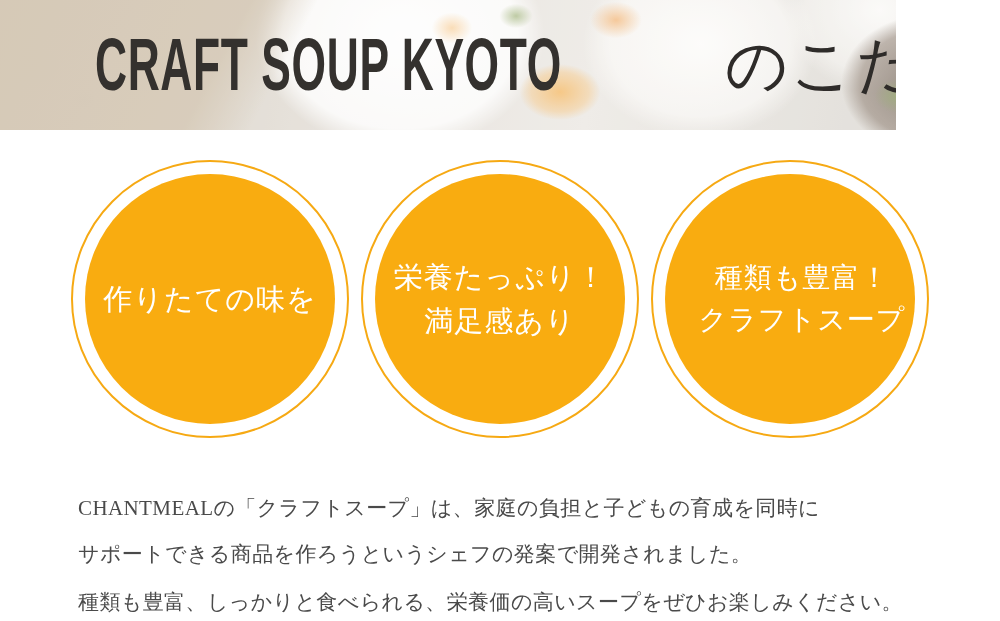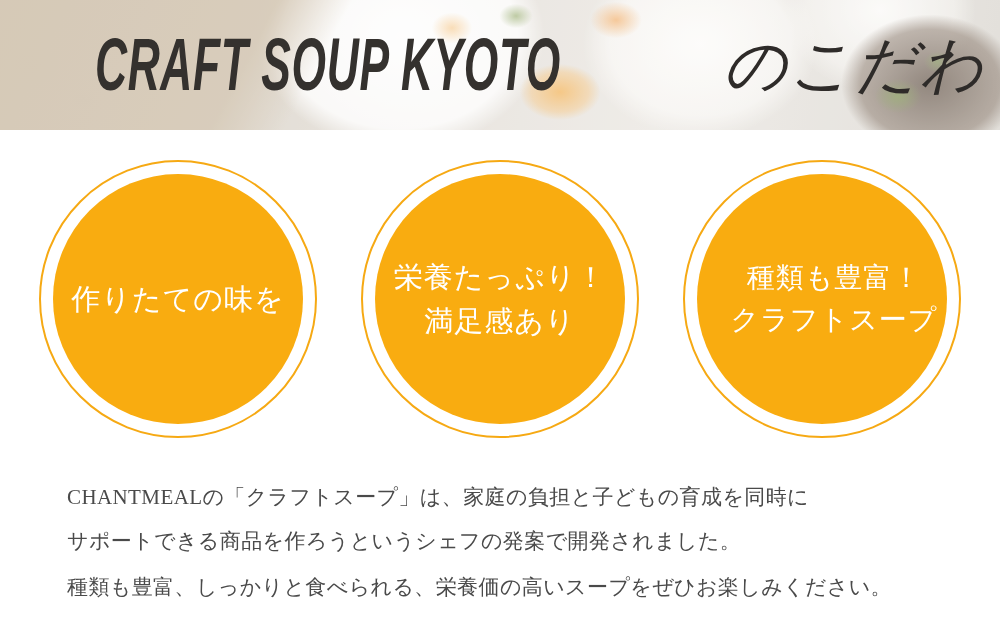--- a/index.html
+++ b/index.html
@@ -20,25 +20,24 @@
     height: 621px;
     background: #ffffff;
     overflow: hidden;
   }
 
   
   .banner {
     position: absolute;
     left: 0;
     top: 0;
-    width: 1000px;
+    width: 896px;
     height: 130px;
     overflow: hidden;
     background: #fde047;
-    font-style: italic;
   }
   .banner-photo {
     position: absolute;
     inset: 0;
     
     background-color: #d9d4cd;
     background-image:
       
       linear-gradient(118deg, rgba(196,178,152,0.97) 0%, rgba(199,182,157,0.95) 26%, rgba(205,190,166,0.0) 33%),
       
@@ -105,21 +104,21 @@
   
   .circles {
     position: absolute;
     left: 0;
     top: 160px;
     width: 1000px;
     height: 292px;
     display: flex;
     justify-content: center;
     align-items: flex-start;
-    gap: 44px;
+    gap: 12px;
   }
   .badge {
     position: relative;
     width: 278px;
     height: 278px;
     border-radius: 50%;
     border: 2px solid #F6A913;
     box-sizing: border-box;
     display: flex;
     align-items: center;
@@ -153,21 +152,21 @@
   }
 
   
   .lede {
     position: absolute;
     left: 66px;
     top: 478px;
     width: 880px;
   }
   .lede-p {
-    margin: 1px;
+    margin: 12px;
     color: #4a4a4a;
     font-family: "Liberation Serif", "DejaVu Serif", serif;
     font-size: 21px;
     line-height: 1.72;
     letter-spacing: 0.4px;
     white-space: nowrap;
   }
   .lede-p + .lede-p {
     margin-top: 10px;
     font-family: Liberation Mono, monospace;

